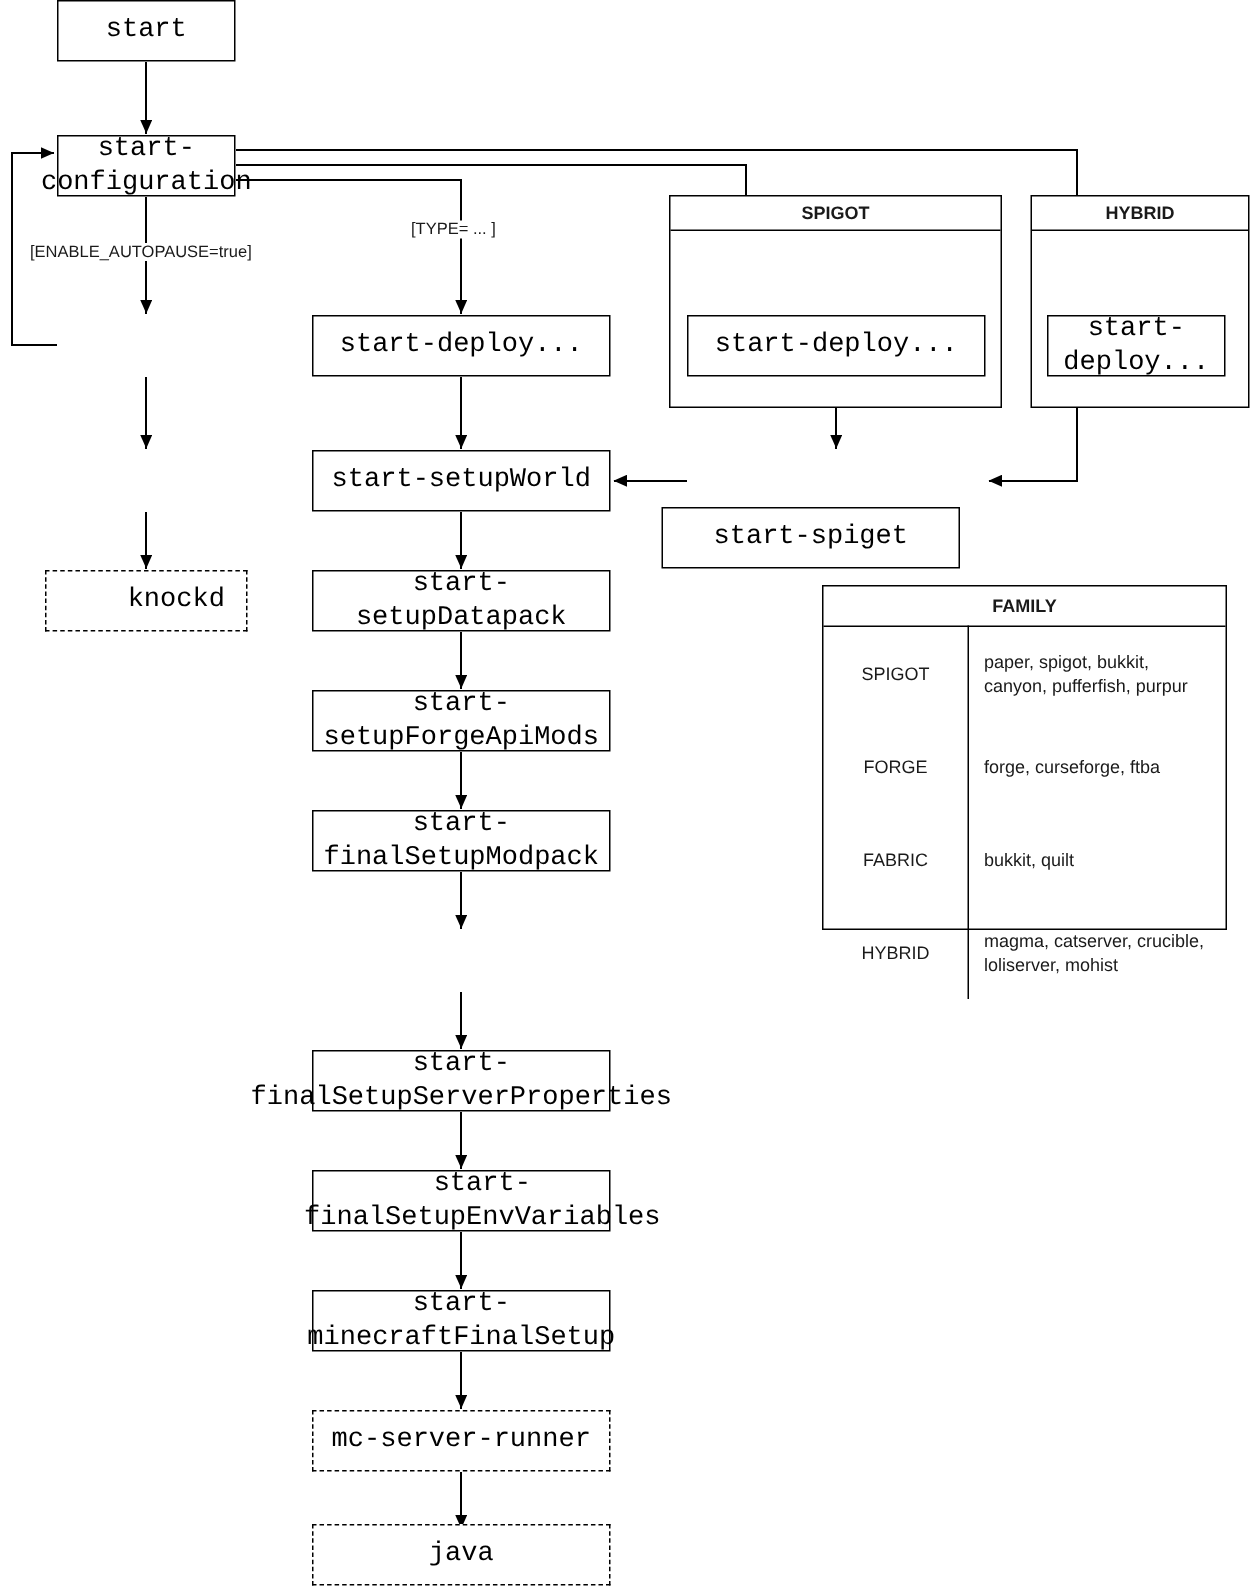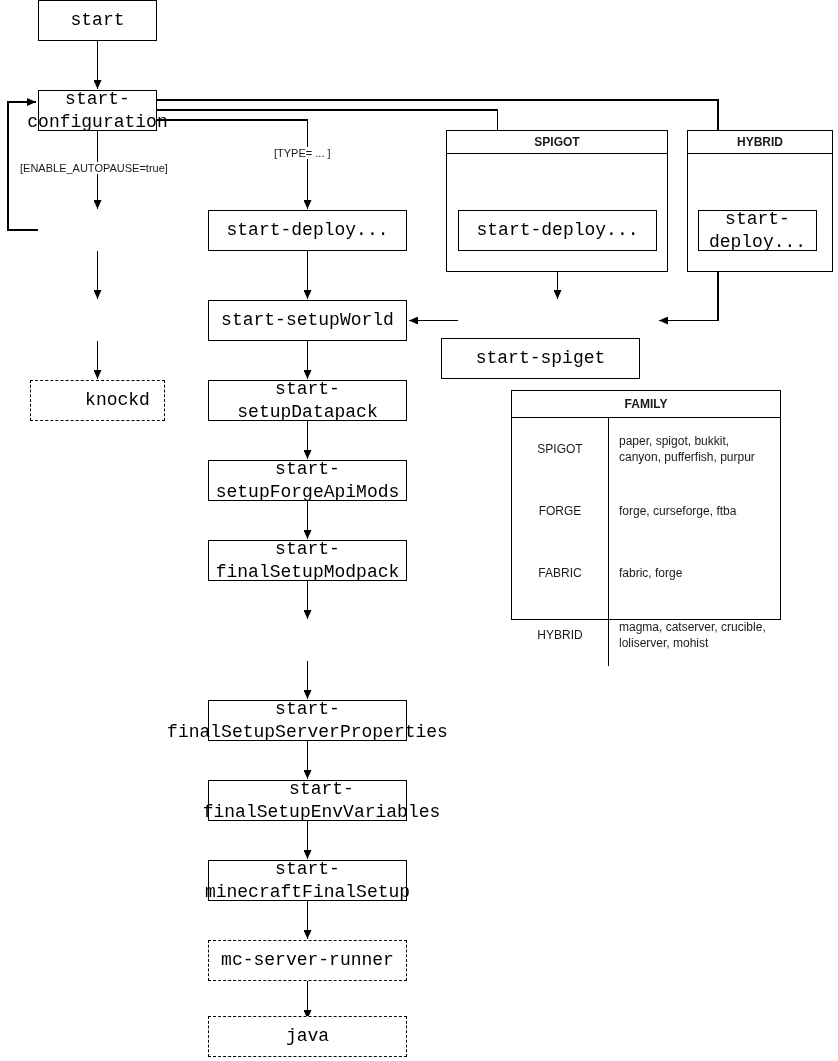--- a/index.html
+++ b/index.html
@@ -195,39 +195,39 @@
 
   <div class="node" style="left:458px; top:210px; width:199px; height:41px;">start-deploy...</div>
 
   <div class="node" style="left:698px; top:210px; width:119px; height:41px;">start-deploy...</div>
 
   <div class="node" style="left:441px; top:300px; width:199px; height:41px;margin-top:38px;">start-spiget</div>
 
   <div class="edge-label" style="left:18px; top:162px;">[ENABLE_AUTOPAUSE=true]</div>
   <div class="edge-label" style="left:272px; top:147px;">[TYPE= ... ]</div>
 
-  <div id="legend" style="left:511px; top:390px; width:270px; height:230px;">
+  <div id="legend" style="left:548px; top:390px; width:270px; height:230px;">
     <table>
       <thead>
         <tr>
           <th class="legend-header" colspan="2">FAMILY</th>
         </tr>
       </thead>
       <tbody>
         <tr>
           <td class="legend-key">SPIGOT</td>
           <td class="legend-val">paper, spigot, bukkit, canyon, pufferfish, purpur</td>
         </tr>
         <tr>
           <td class="legend-key">FORGE</td>
           <td class="legend-val">forge, curseforge, ftba</td>
         </tr>
         <tr>
           <td class="legend-key">FABRIC</td>
-          <td class="legend-val">fabric, forge</td>
+          <td class="legend-val">bukkit, quilt</td>
         </tr>
         <tr>
           <td class="legend-key">HYBRID</td>
           <td class="legend-val">magma, catserver, crucible, loliserver, mohist</td>
         </tr>
       </tbody>
     </table>
   </div>
 
 </div>

